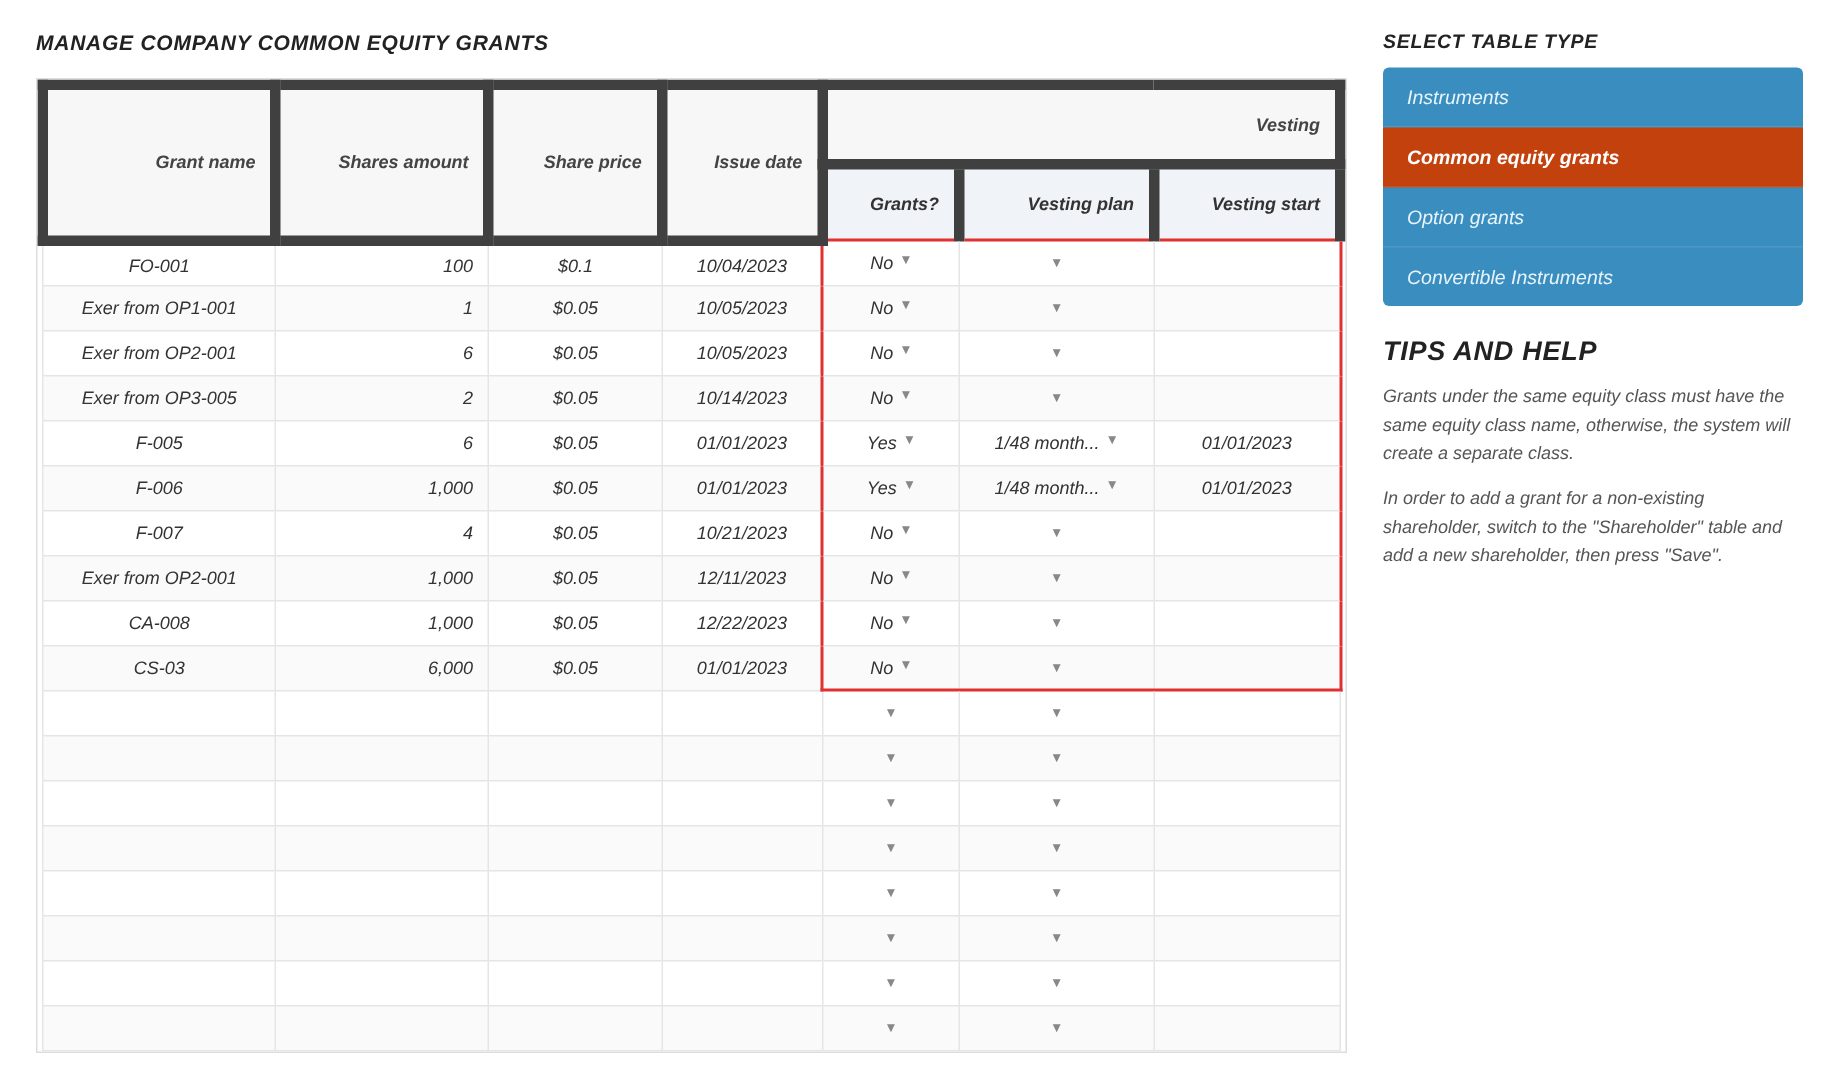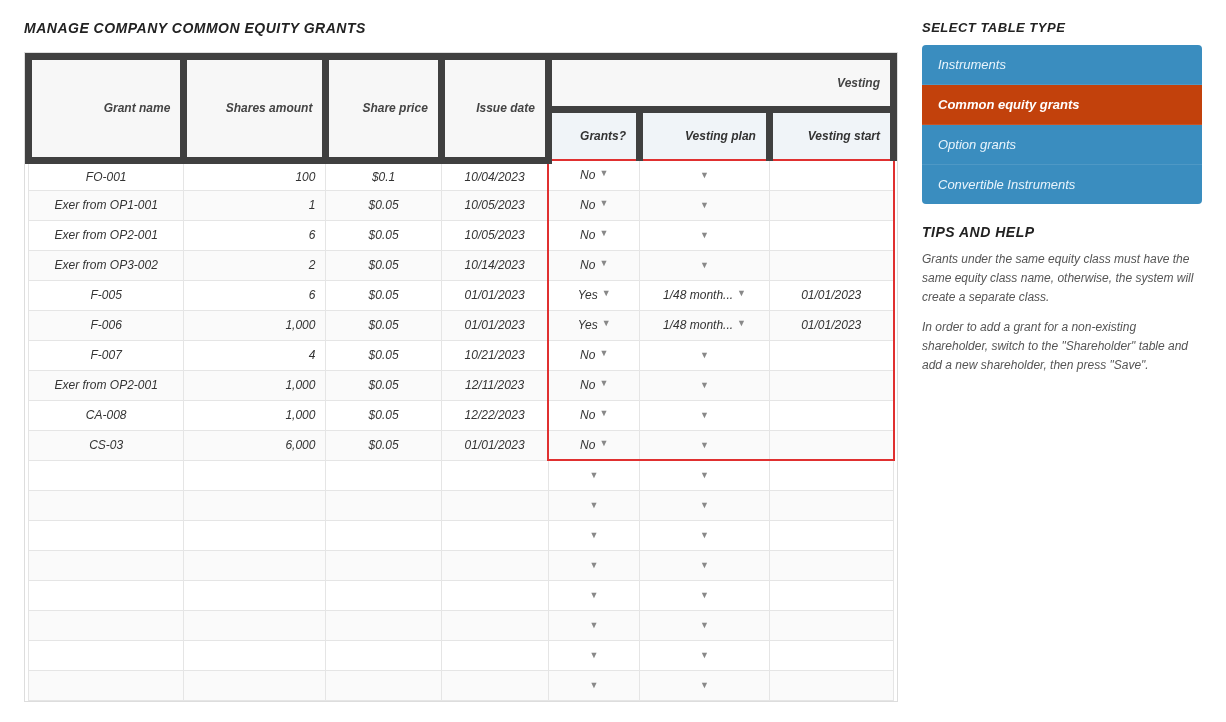--- a/index.html
+++ b/index.html
@@ -107,21 +107,21 @@
     }
     .table-type-item.active {
       background: #c2410c;
       color: #fff;
       font-weight: bold;
     }
     .tips-section {
       margin-top: 4px;
     }
     .tips-title {
-      font-size: 14px;
+      font-size: 18px;
       font-weight: bold;
       text-transform: uppercase;
       color: #222;
       margin-bottom: 10px;
       letter-spacing: 0.5px;
     }
     .tips-text {
       font-size: 12px;
       color: #555;
       line-height: 1.6;
@@ -204,21 +204,21 @@
                 </div>
               </td>
               <td>
                 <div class="select-cell">
                   <span class="dropdown-arrow">▼</span>
                 </div>
               </td>
               <td style="border-right: 2px solid rgb(224, 48, 48);"></td>
             </tr>
             <tr>
-              <td>Exer from OP3-002</td>
+              <td>Exer from OP3-005</td>
               <td style="text-align: right;">2</td>
               <td>$0.05</td>
               <td>10/14/2023</td>
               <td style="border-left: 2px solid rgb(224, 48, 48);">
                 <div class="select-cell">
                   <span class="val">No</span>
                   <span class="dropdown-arrow">▼</span>
                 </div>
               </td>
               <td>

